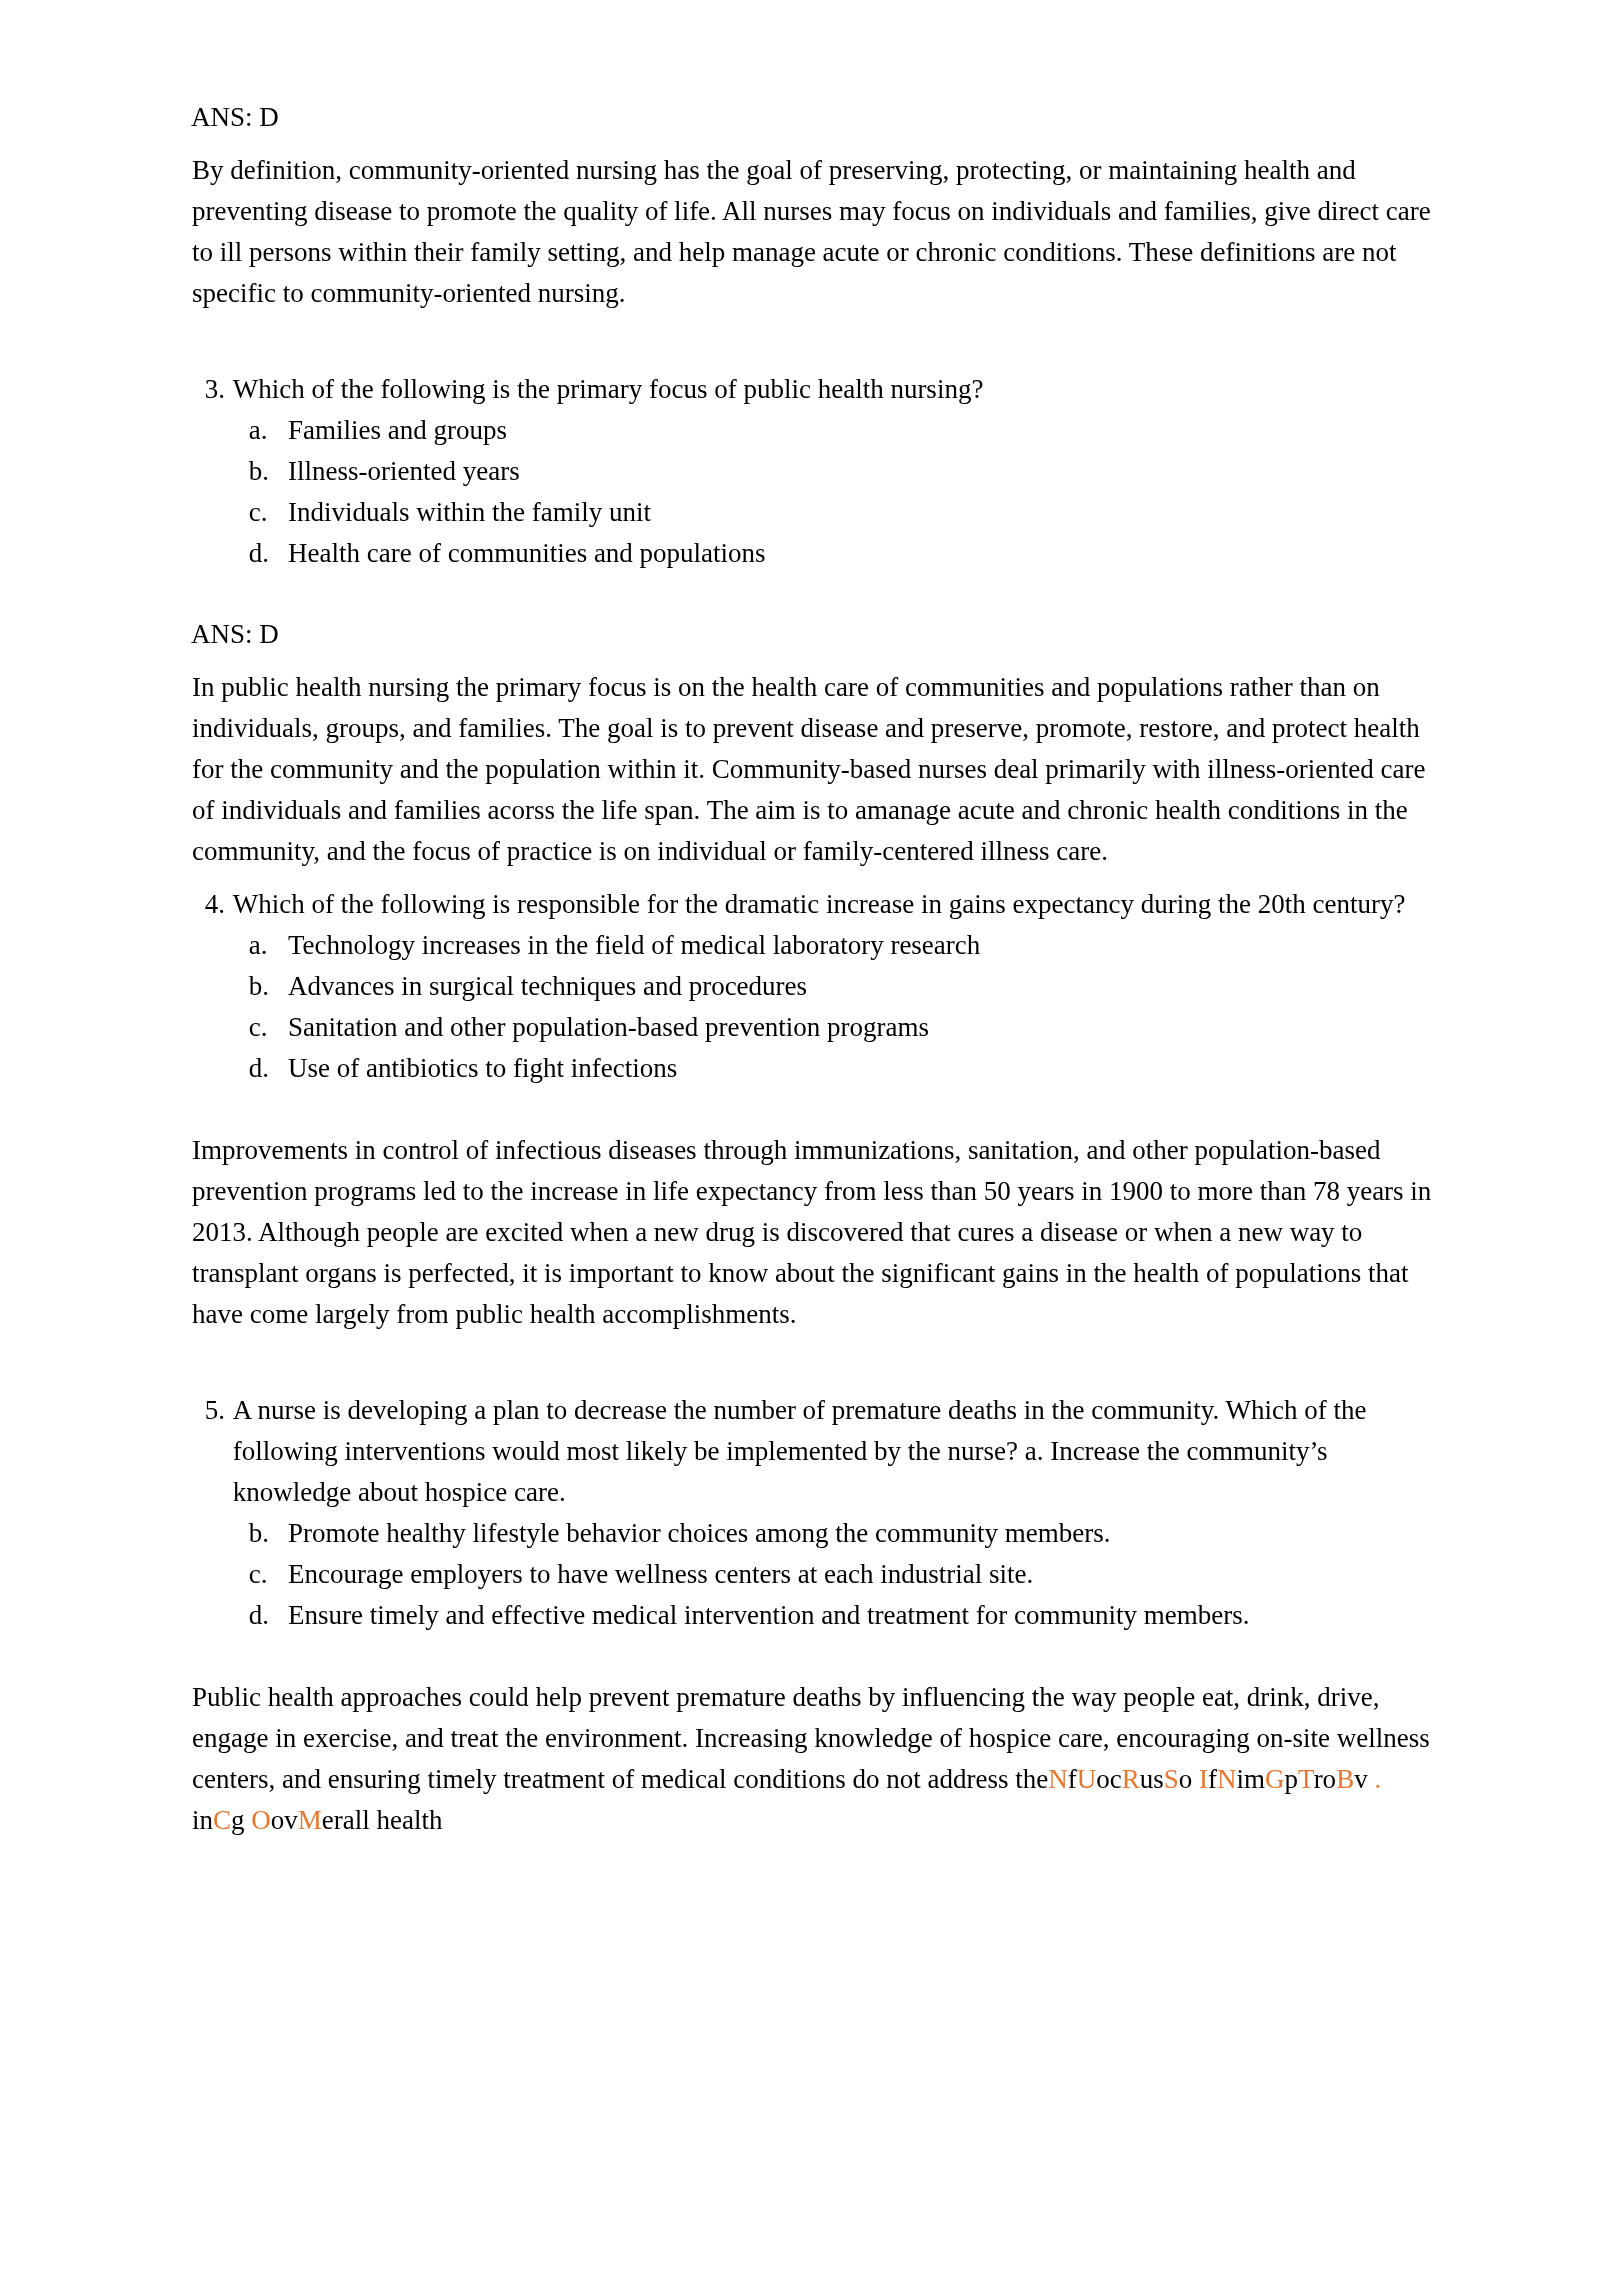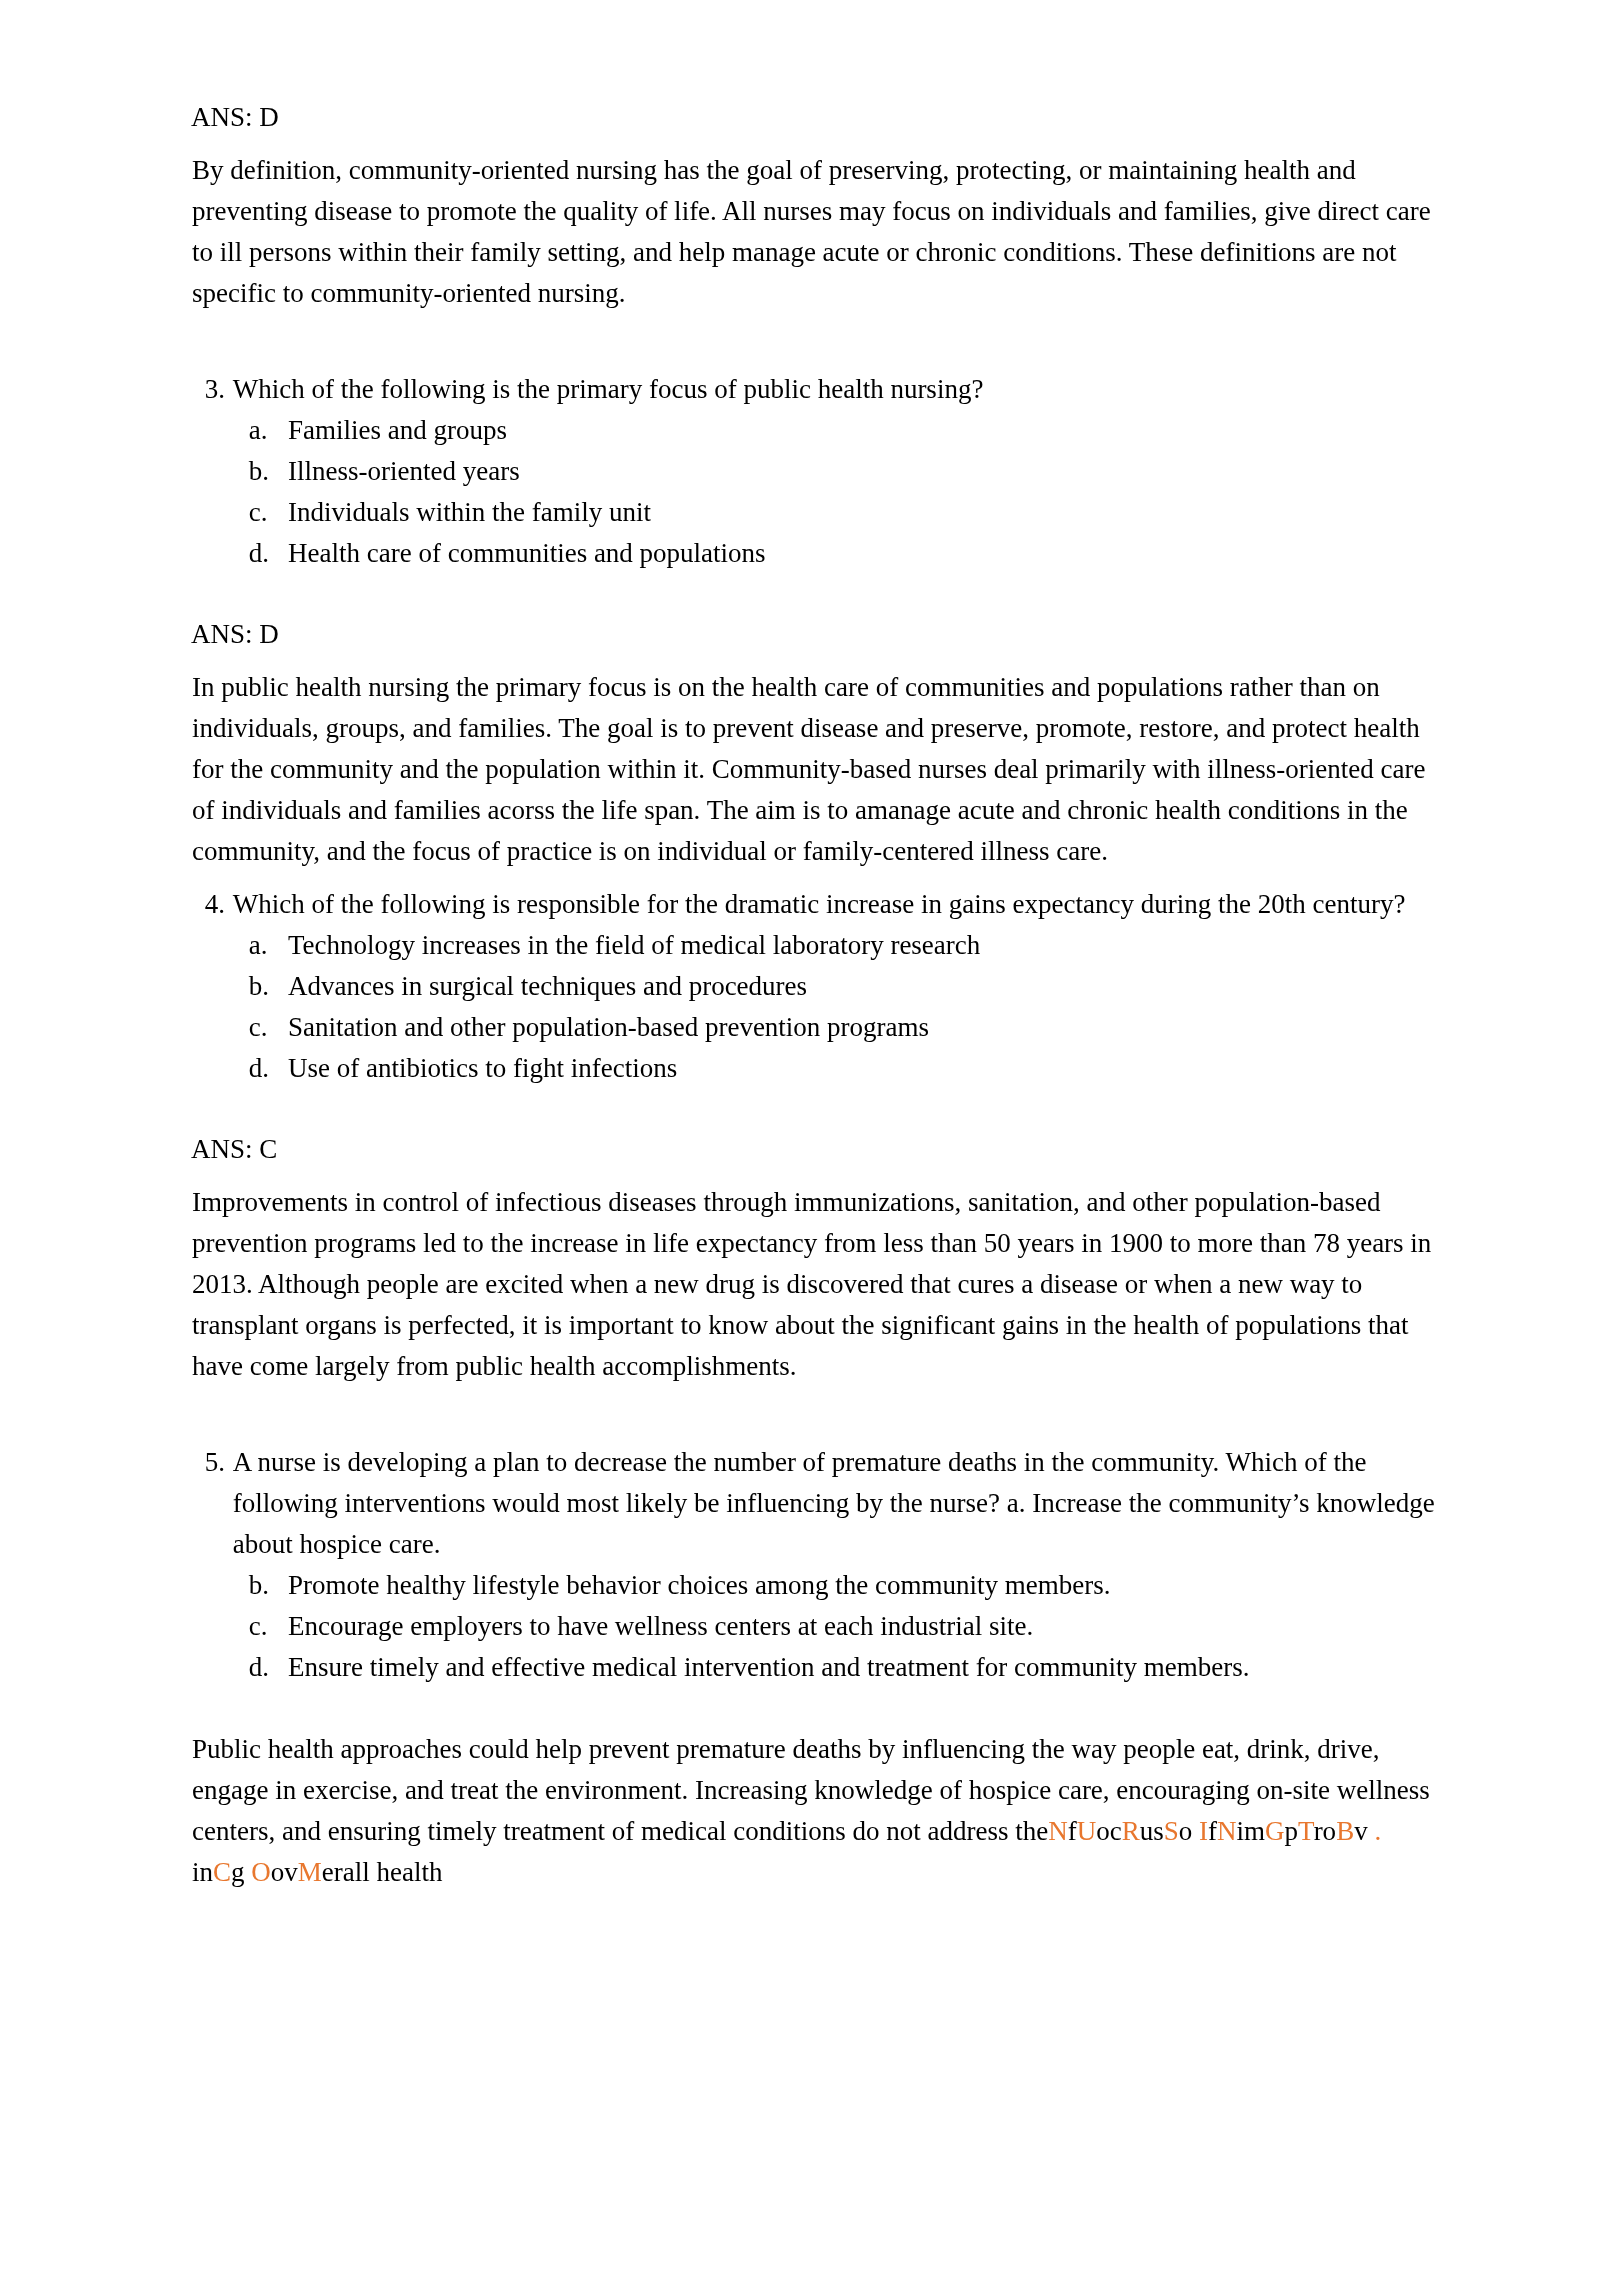--- a/index.html
+++ b/index.html
@@ -128,28 +128,27 @@
       <span class="opt-letter">c.</span>
       <span class="opt-text">Sanitation and other population-based prevention programs</span>
     </div>
     <div class="opt-row">
       <span class="opt-letter">d.</span>
       <span class="opt-text">Use of antibiotics to fight infections</span>
     </div>
 
     <div class="gap-md"></div>
 
-    <p class="para ans-label">ANS: C</p>
     <p class="para">Improvements in control of infectious diseases through immunizations, sanitation, and other population-based prevention programs led to the increase in life expectancy from less than 50 years in 1900 to more than 78 years in 2013. Although people are excited when a new drug is discovered that cures a disease or when a new way to transplant organs is perfected, it is important to know about the significant gains in the health of populations that have come largely from public health accomplishments.</p>
 
     <div class="gap-lg"></div>
 
     <div class="q-row">
       <span class="q-num">5.</span>
-      <span class="q-text">A nurse is developing a plan to decrease the number of premature deaths in the community. Which of the following interventions would most likely be influencing by the nurse? a. Increase the community’s knowledge about hospice care.</span>
+      <span class="q-text">A nurse is developing a plan to decrease the number of premature deaths in the community. Which of the following interventions would most likely be implemented by the nurse? a. Increase the community’s knowledge about hospice care.</span>
     </div>
     <div class="opt-row">
       <span class="opt-letter">b.</span>
       <span class="opt-text">Promote healthy lifestyle behavior choices among the community members.</span>
     </div>
     <div class="opt-row">
       <span class="opt-letter">c.</span>
       <span class="opt-text">Encourage employers to have wellness centers at each industrial site.</span>
     </div>
     <div class="opt-row">

